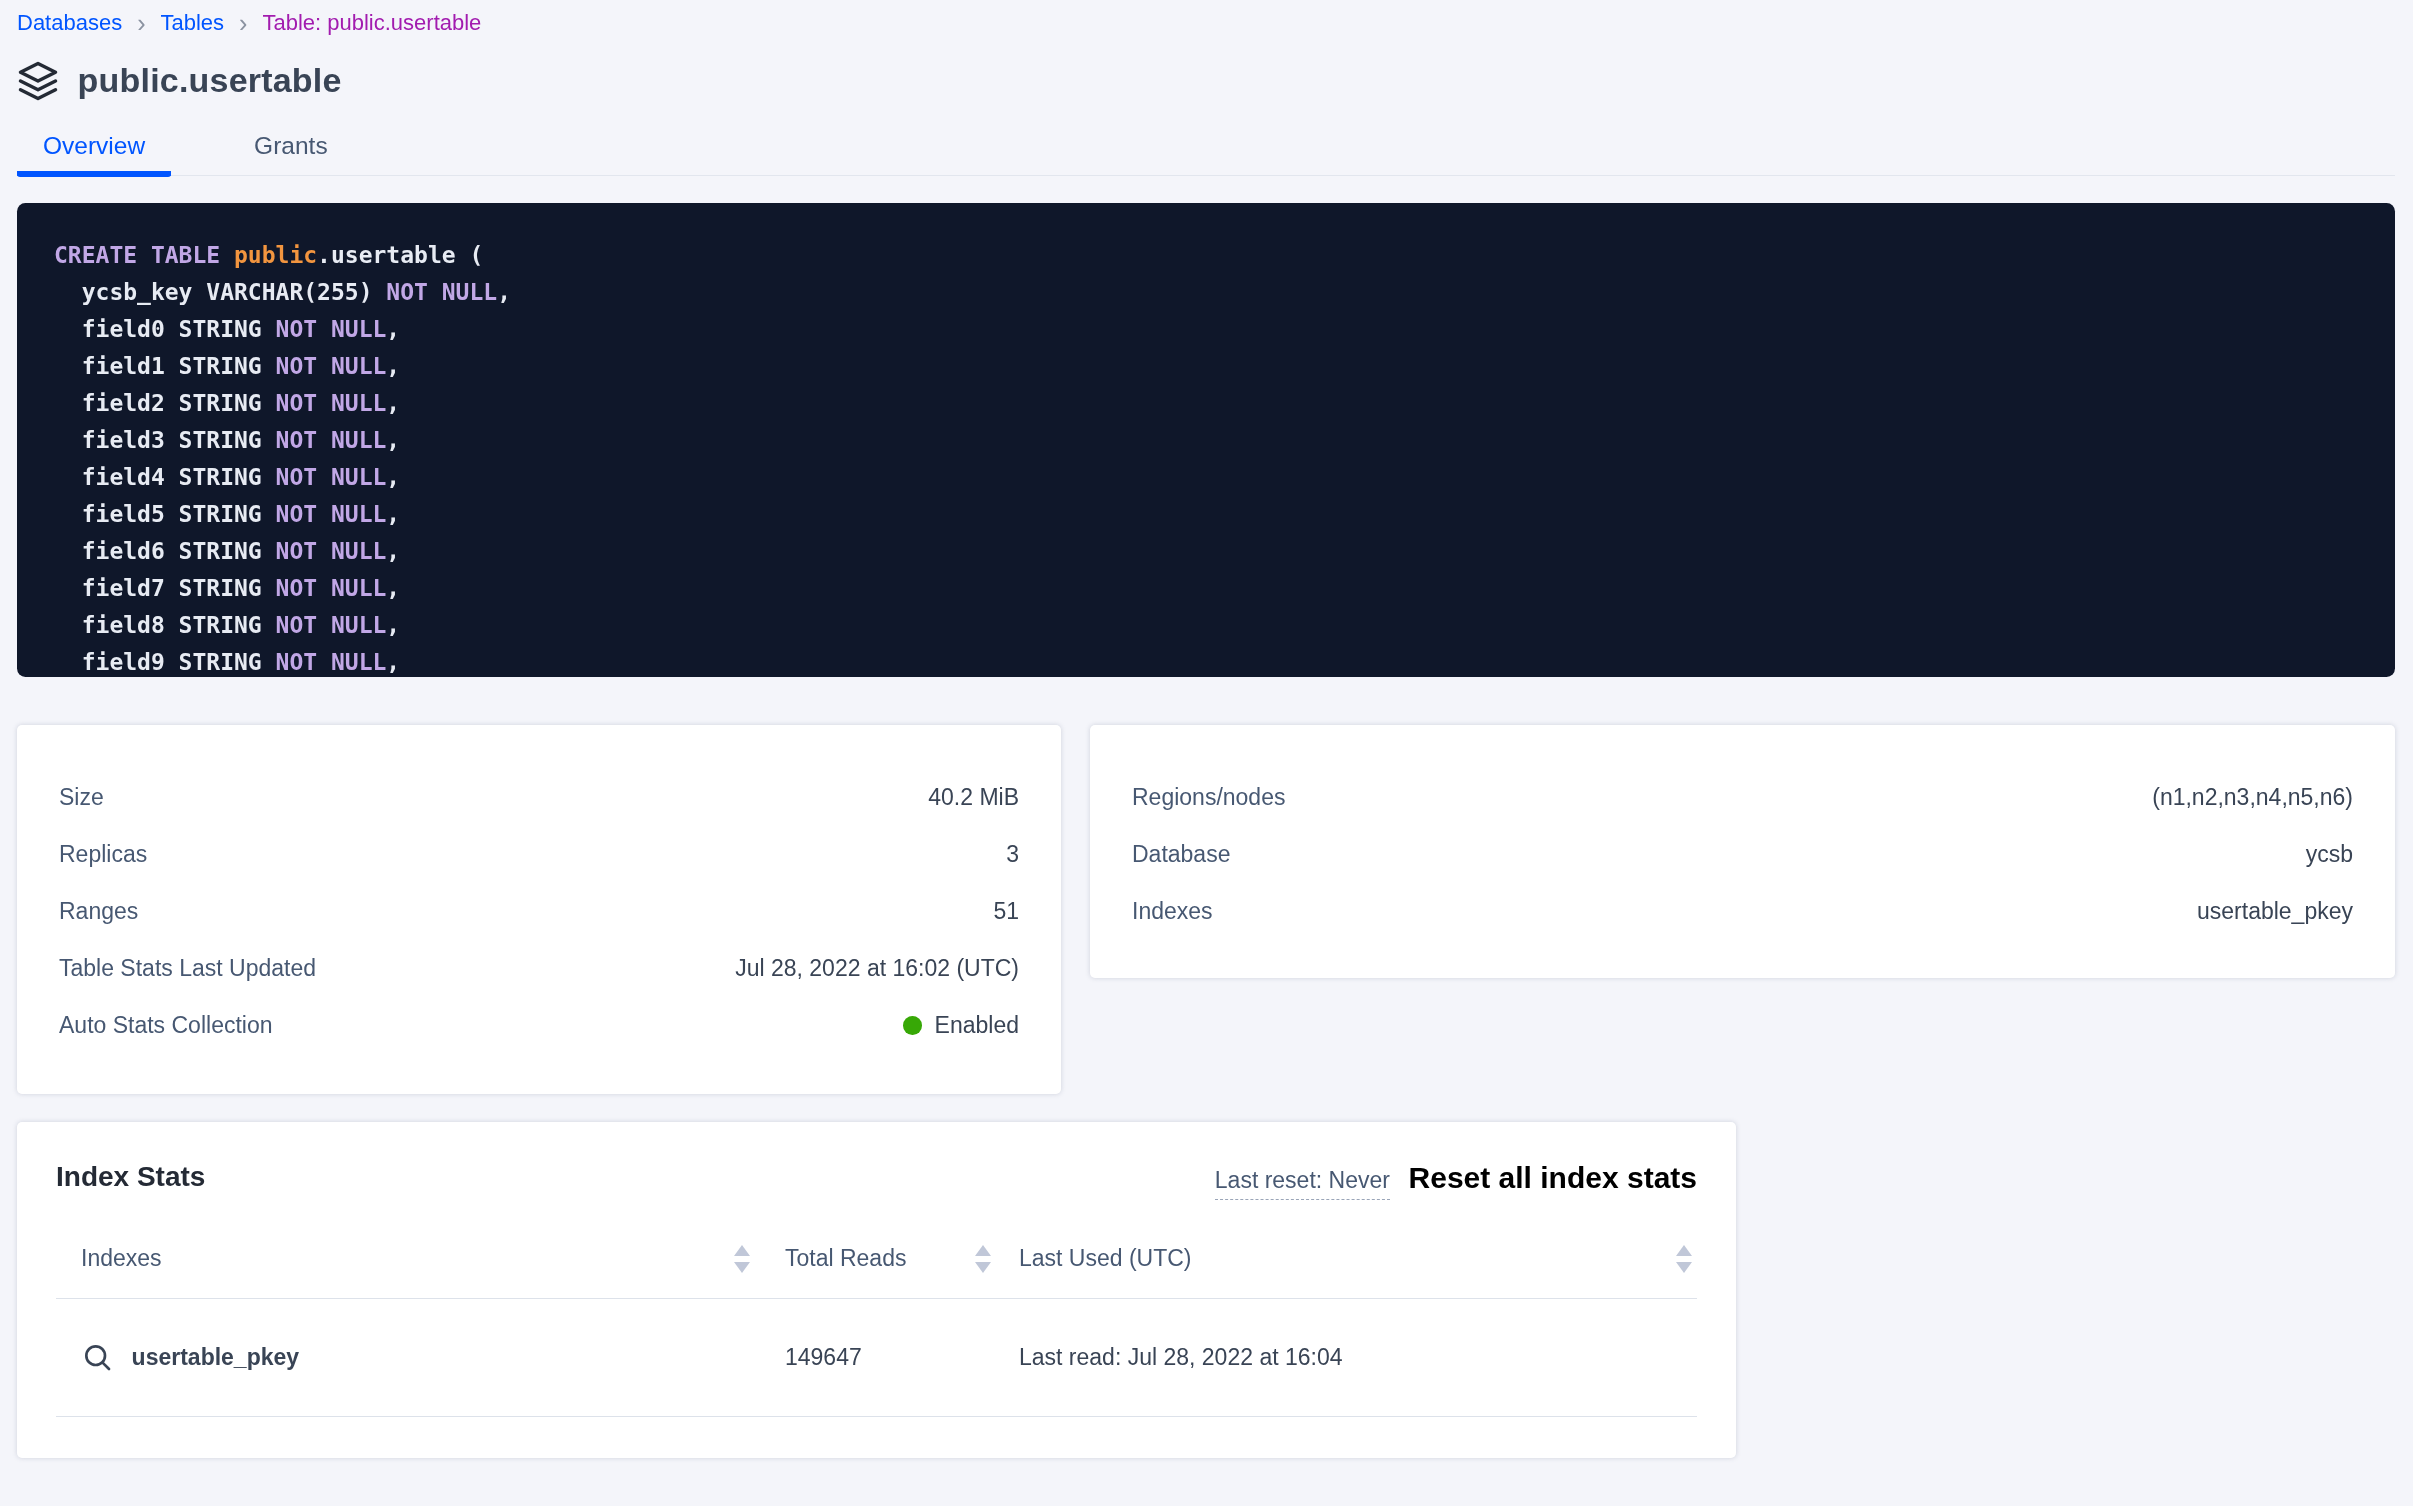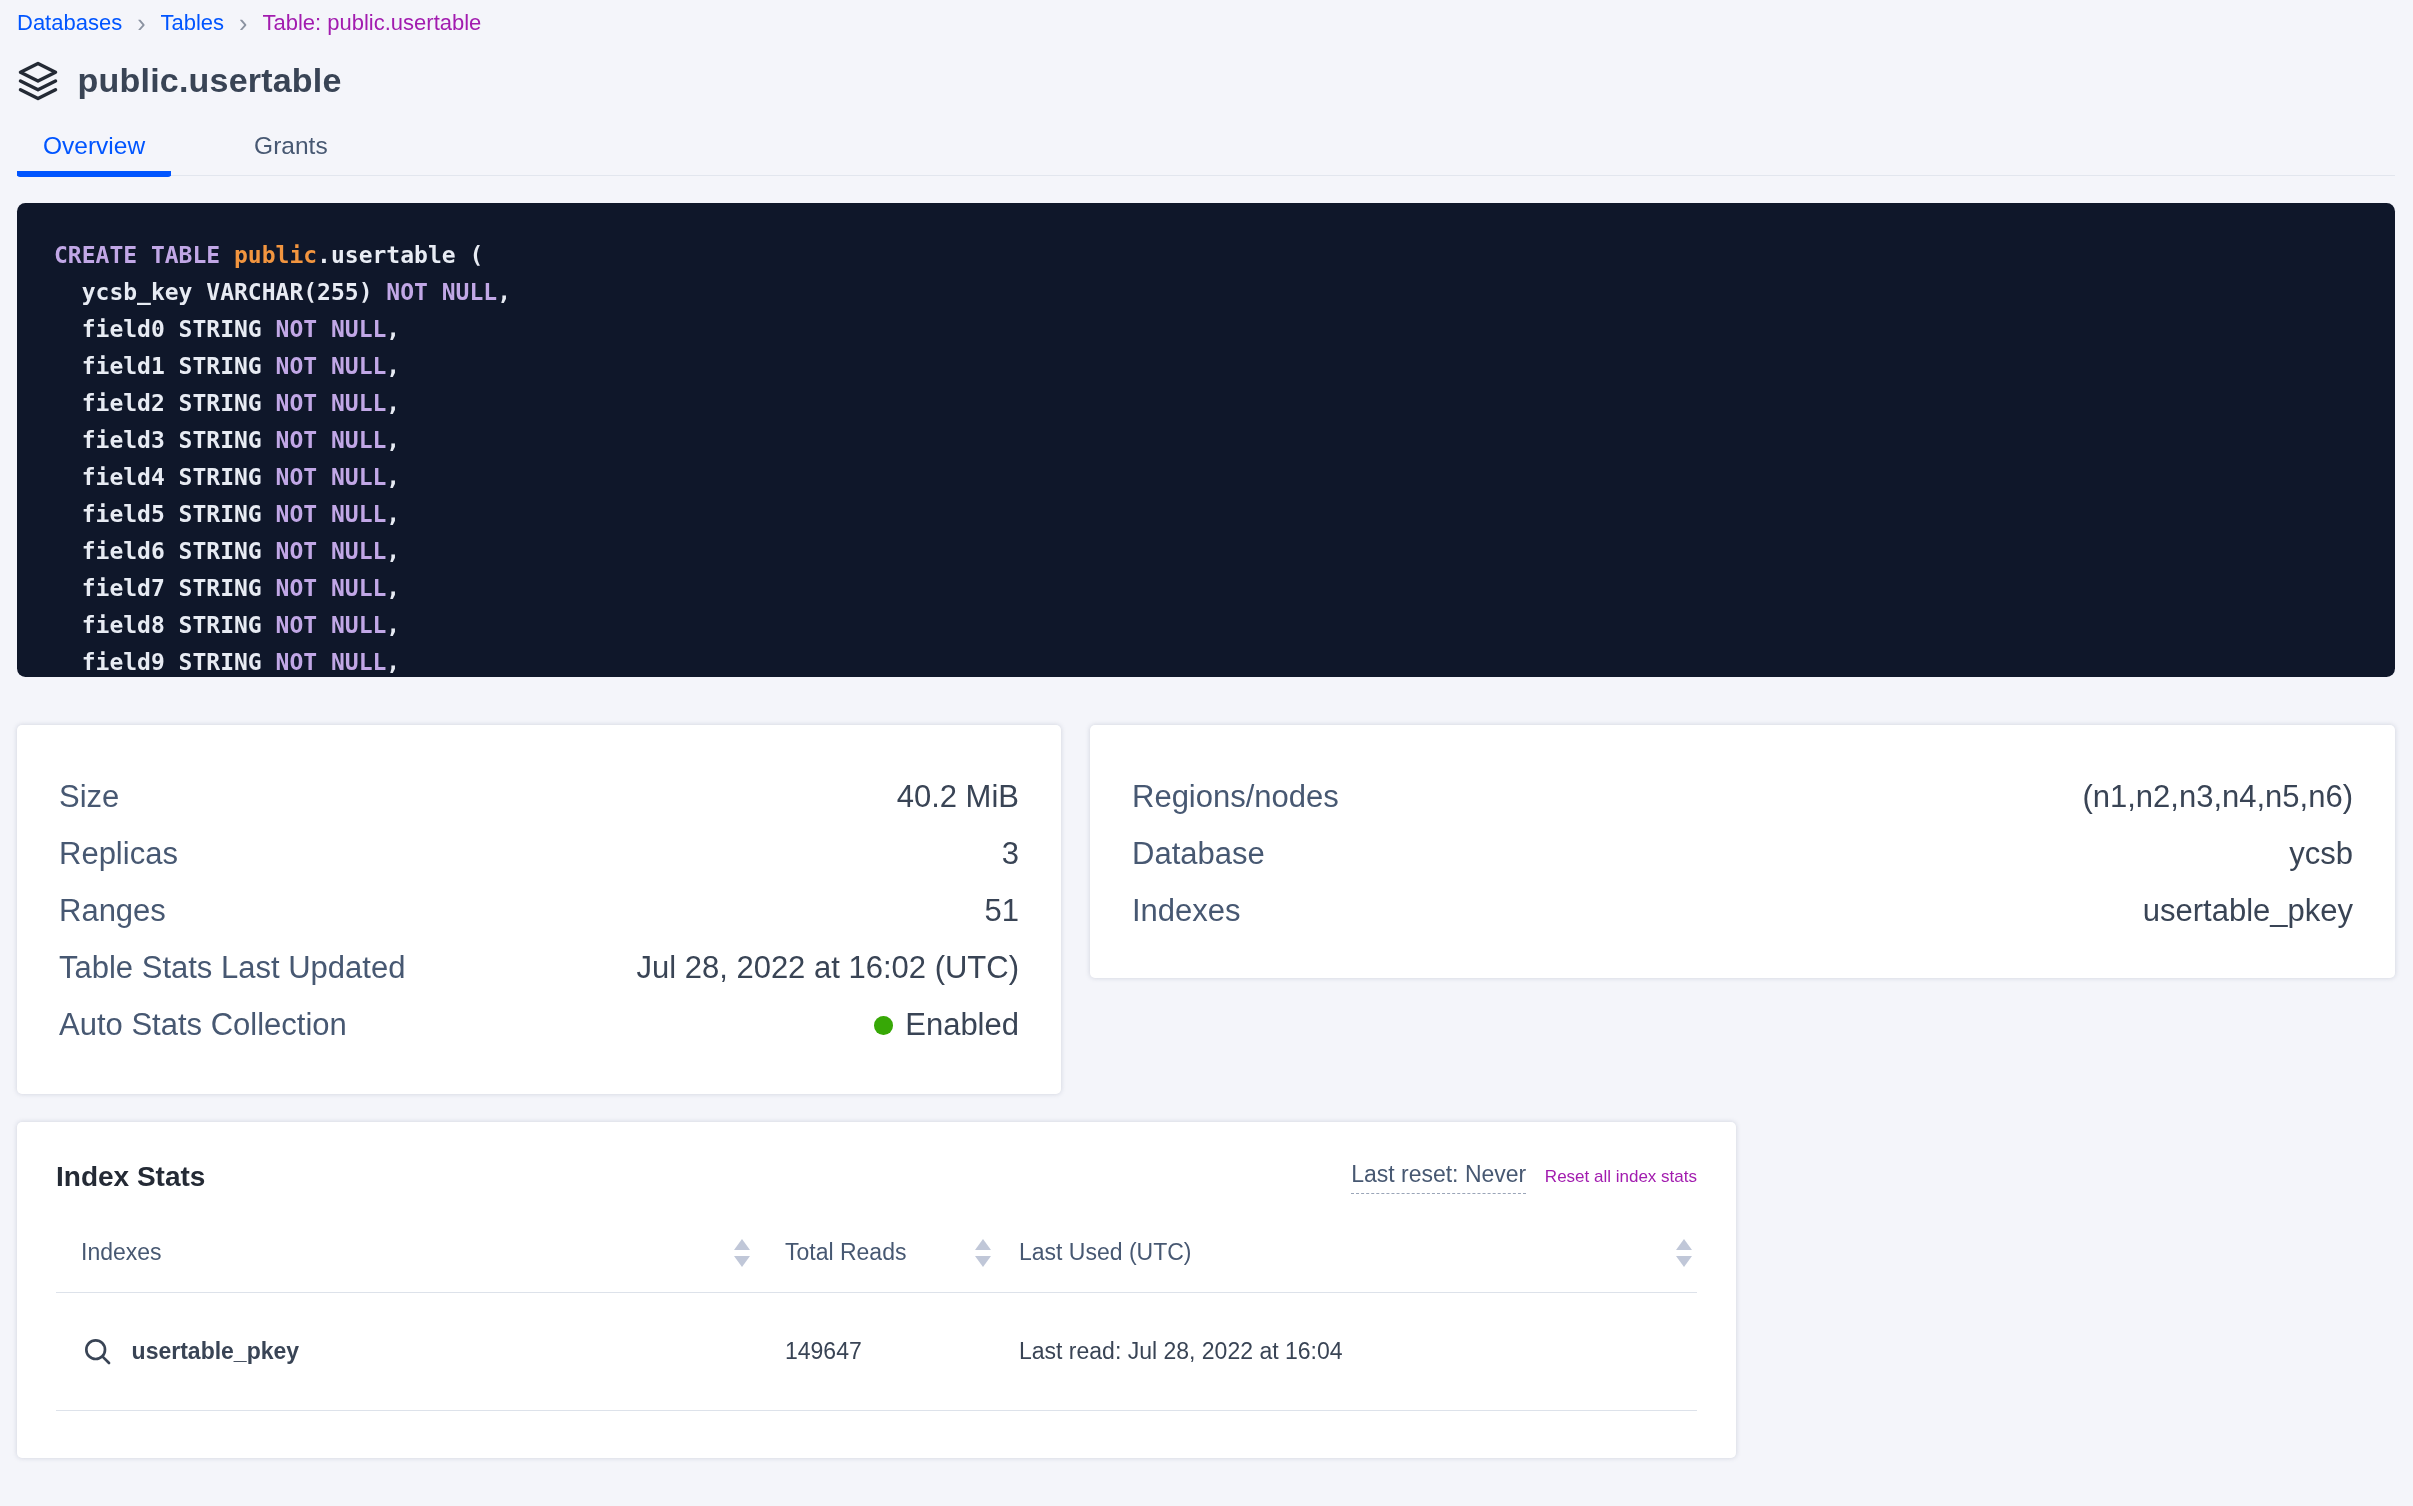--- a/index.html
+++ b/index.html
@@ -40,32 +40,32 @@
   .tok-keyword { color: #c1a7e6; }
   .tok-database { color: #f2953f; }
   .tok-plain { color: #e7ebf3; }
 
   
   .cards-row { margin-top: 48px; display: flex; align-items: flex-start; }
   .card { background: #ffffff; border-radius: 5px; box-shadow: 0 0 5px rgba(71,88,114,0.22); }
   .details-card { padding: 44px 42px 0; }
   .card-left { width: 1044px; height: 369px; margin-right: 29px; }
   .card-right { width: 1305px; height: 253px; }
-  .detail-row { display: flex; justify-content: space-between; align-items: center; height: 57px; font-size: 31px; }
+  .detail-row { display: flex; justify-content: space-between; align-items: center; height: 57px; font-size: 23px; }
   .detail-label { color: #475872; }
   .detail-value { color: #394455; display: flex; align-items: center; }
   .status-dot { width: 18.6px; height: 18.6px; border-radius: 50%; background: #37a806; margin-right: 12.6px; display: inline-block; }
 
   
   .index-card { margin-top: 28px; width: 1719px; height: 336px; padding: 0 39px; }
   .index-header { padding-top: 39px; display: flex; justify-content: space-between; align-items: flex-start; }
   .index-title { font-size: 28px; font-weight: 700; color: #242a35; }
   .index-header-right { display: flex; align-items: baseline; }
   .last-reset { font-size: 23px; color: #475872; border-bottom: 1.7px dashed #9aa5b8; padding-bottom: 5px; cursor: help; }
-  .reset-link { font-size: 17px; color: #a21caf; margin-left: 18.6px; text-decoration: none; cursor: pointer; font-weight: 400; }
+  .reset-link { font-size: 30px; color: #000000; margin-left: 18.6px; text-decoration: none; cursor: pointer; font-weight: 700; }
 
   .tbl-header { margin-top: 20px; display: flex; align-items: center; height: 79px; border-bottom: 1.7px solid #dde2ea; font-size: 23px; color: #475872; }
   .tbl-row { display: flex; align-items: center; height: 118px; border-bottom: 1.7px solid #dde2ea; font-size: 23px; color: #394455; }
   .col-indexes { width: 729px; display: flex; align-items: center; justify-content: space-between; padding-left: 25px; padding-right: 35px; }
   .col-reads { width: 234px; display: flex; align-items: center; justify-content: space-between; padding-right: 28px; }
   .col-used { flex: 1; display: flex; align-items: center; justify-content: space-between; padding-right: 5px; }
   .sort-icon { display: inline-flex; flex-direction: column; align-items: center; cursor: pointer; }
   .tri-up { width: 0; height: 0; border-left: 8.4px solid transparent; border-right: 8.4px solid transparent; border-bottom: 11px solid #c0c7d8; margin-bottom: 5.9px; }
   .tri-down { width: 0; height: 0; border-left: 8.4px solid transparent; border-right: 8.4px solid transparent; border-top: 11px solid #c0c7d8; }
   .index-name-cell { display: flex; align-items: center; }

